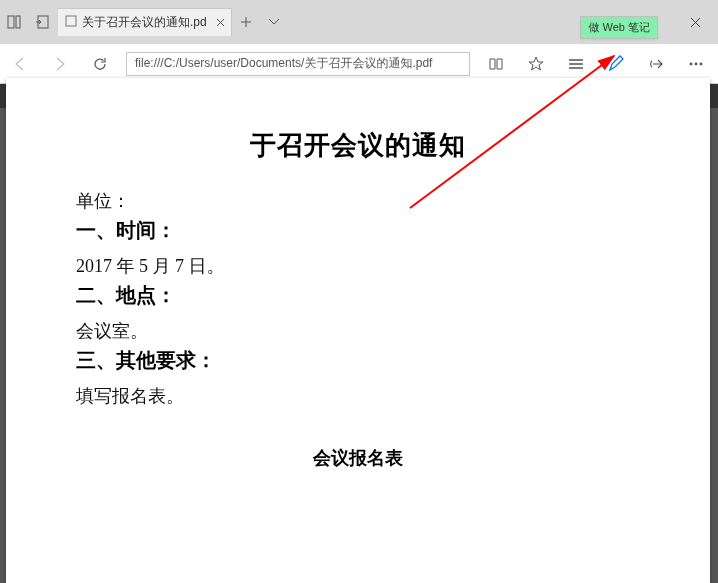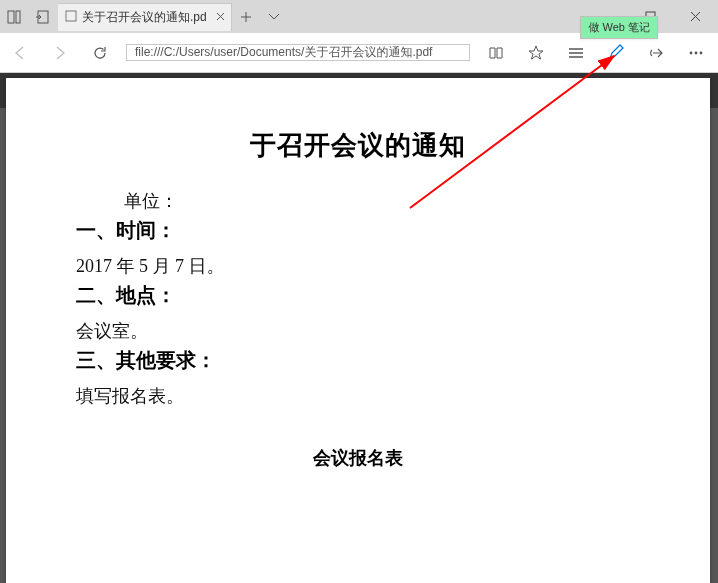--- a/index.html
+++ b/index.html
@@ -1,55 +1,55 @@
 <!DOCTYPE html>
 <html><head>
 <meta charset="utf-8">
 <style>
   * { box-sizing: border-box; margin: 0; padding: 0; font-family: "Segoe UI", "Microsoft YaHei", sans-serif; }
   body { width: 718px; height: 583px; overflow: hidden; background: #fff; }
 
   
-  .tabbar { height: 33px; background: #d8d8d8; display: flex; align-items: center; position: relative; }
+  .tabbar { height: 44px; background: #d8d8d8; display: flex; align-items: center; position: relative; }
   .tabbar .sysbtn { width: 28px; height: 28px; display:flex;align-items:center;justify-content:center; color:#444;}
   .tabbar .tab { height: 28px; background: #f0f0f0; display:flex; align-items:center; padding:0 8px 0 6px; font-size:12px; color:#333; border-top:1px solid #c8c8c8; border-right:1px solid #c8c8c8; position:relative; width:174px; margin-left:2px;}
   .tabbar .tab .favicon { width:14px; text-align:center; color:#666; margin-right:4px;}
   .tabbar .tab .title { white-space:nowrap; overflow:hidden; text-overflow:clip; max-width: 124px;}
   .tabbar .tab .close { position:absolute; right:6px; font-size:12px; color:#555;}
   .tabbar .plus { width:28px; display:flex;align-items:center;justify-content:center; color:#555;}
   .tabbar .chev { width:28px; display:flex;align-items:center;justify-content:center; color:#555;}
   .tabbar .spacer { flex:1; }
   .tabbar .winbtn { width:45px; height:28px; display:flex;align-items:center;justify-content:center; color:#444;}
 
   
   .addrbar { height: 40px; display:flex; align-items:center; background:#fff; border-bottom:1px solid #d0d0d0; padding-right:2px;}
   .addrbar .ibtn { width:40px; height:40px; display:flex; align-items:center;justify-content:center; color:#555;}
   .addrbar .ibtn.dis { color:#bbb; }
-  .urlbox { flex:1; height:17px; border:1px solid #c8c8c8; margin:0 6px; display:flex; align-items:center; font-size:12px; color:#555; padding:0 8px; background:#fff;}
+  .urlbox { flex:1; height:24px; border:1px solid #c8c8c8; margin:0 6px; display:flex; align-items:center; font-size:12px; color:#555; padding:0 8px; background:#fff;}
   .urlbox input { border:none; outline:none; flex:1; font-size:12px; color:#555;}
   .addrbar svg { stroke:#555; fill:none; }
   .addrbar .dis svg { stroke:#bbb; }
   .addrbar .hl svg { stroke:#0078d7; }
 
   .tooltip { position:absolute; top:16px; right:60px; background:#86efac; border:1px solid #bfbfbf; padding:3px 7px; font-size:11px; color:#333; z-index:50; box-shadow:0 1px 2px rgba(0,0,0,0.08);}
 
   
   .pdfbar { height:40px; background:#333333; display:flex; align-items:center; color:#fff; padding:0 6px; position:relative;}
   .pdfbar .pagebox { background:#fff; color:#333; width:24px; height:24px; display:flex; align-items:center;justify-content:center; font-size:12px; border:1px solid #555; margin-right:8px;}
   .pdfbar .pinfo { font-size:12px; color:#ccc; margin-right:12px;}
   .pdfbar .tbtn { width:38px; height:40px; display:flex; align-items:center;justify-content:center;}
   .pdfbar svg { stroke:#fff; fill:none; }
   .pdfbar .gap { flex:1; }
 
   
   .viewport { position:absolute; top:108px; bottom:0; left:0; right:0; background:#565656; }
   .page { position:absolute; left:6px; top:-30px; width:704px; background:#fff; padding:50px 70px; min-height:640px; box-shadow:0 1px 4px rgba(0,0,0,0.3);}
   .doc h1 { text-align:center; font-size:26px; font-weight:bold; margin-bottom:22px; font-family:"SimSun","SimHei",serif; letter-spacing:1px;}
   .doc p { font-size:18px; line-height:32px; font-family:"SimSun",serif; color:#111;}
-  .doc .label { font-weight:normal; margin-top:6px;margin-left:48px;}
+  .doc .label { font-weight:normal; margin-top:6px;}
   .doc h2 { font-size:20px; font-weight:bold; font-family:"SimHei","SimSun",serif; margin-bottom:6px;}
   .doc .tblcap { text-align:center; font-weight:bold; font-size:18px; margin-top:34px; margin-bottom:10px; font-family:"SimSun",serif;}
 
   
   .arrow { position:absolute; z-index:40; pointer-events:none;}
 </style>
 </head>
 <body>
 
 <div class="tabbar">

